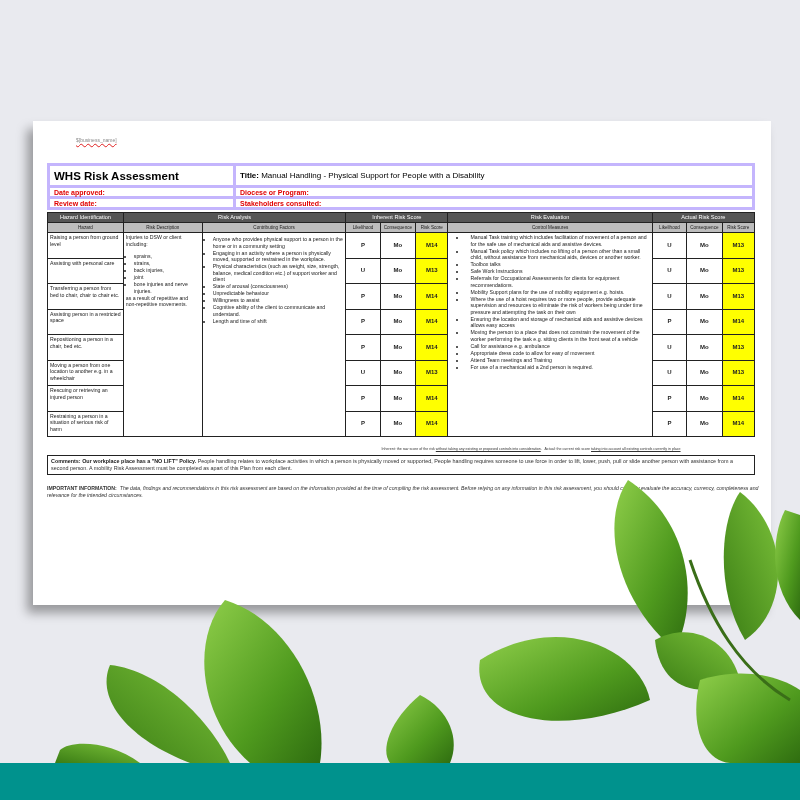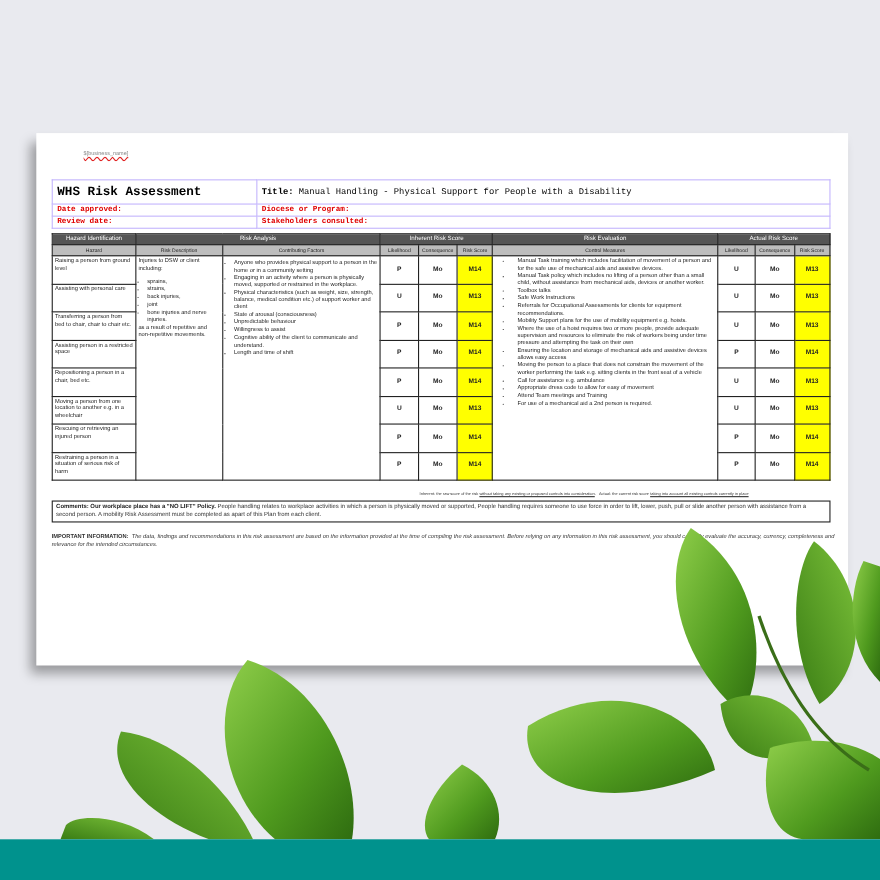--- a/index.html
+++ b/index.html
@@ -19,22 +19,22 @@
   .logo-text {
     position: absolute; left: 43px; top: 16px;
     font-size: 5px; color: #888;
     text-decoration: underline wavy #e02020;
   }
   .title-table {
     position: absolute; left: 14px; top: 42px;
     width: 708px; border-collapse: collapse;
   }
   .title-table td {
-    border: 1px solid #c4b5fd; padding: 0 4px;
-    font-size: 7px; vertical-align: middle; font-family: Liberation Mono, monospace;
+    border: 3px solid #c4b5fd; padding: 0 4px;
+    font-size: 7px; vertical-align: middle;
   }
   .title-table .big { font-size: 11.5px; font-weight: bold; height: 22px; }
   .title-table .title-cell { font-size: 8px; }
   .title-table .title-cell b { font-weight: bold; }
   .red { color: #e00000; font-weight: bold; height: 11px; }
 
   .risk-table {
     position: absolute; left: 14px; top: 91px;
     width: 708px; border-collapse: collapse;
     table-layout: fixed;

